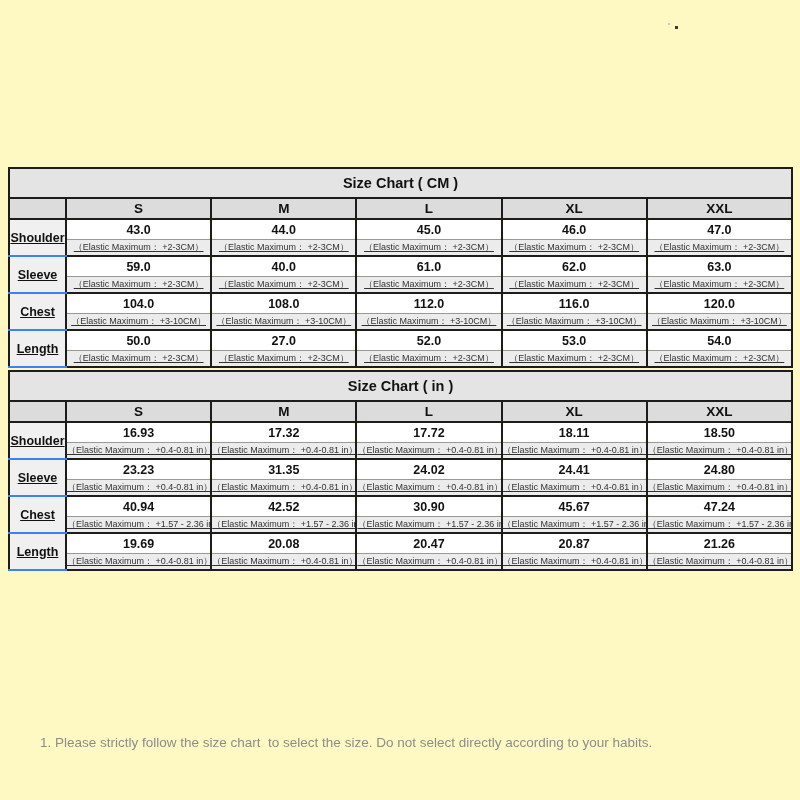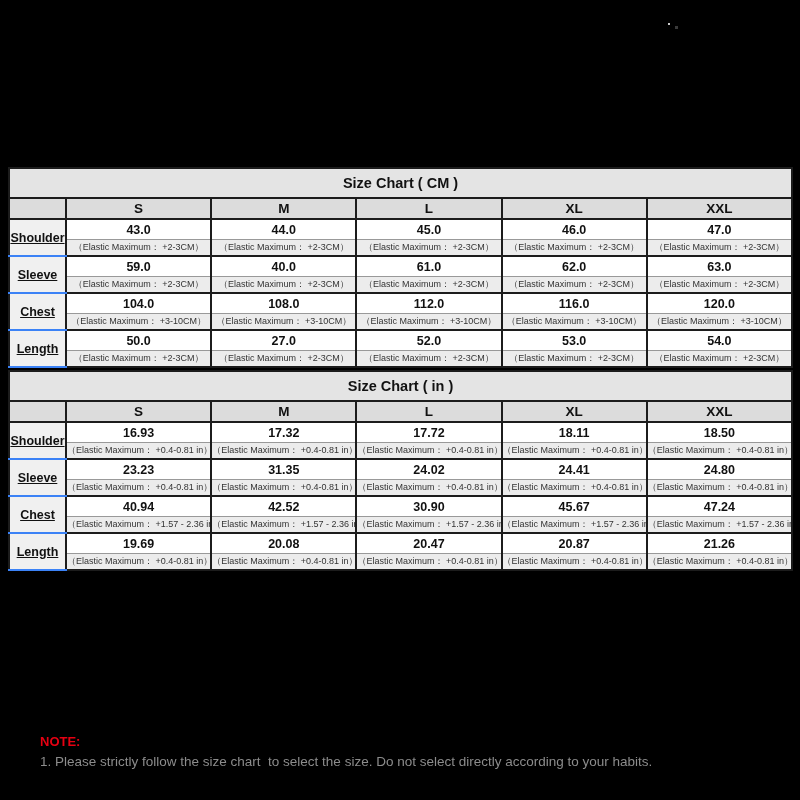--- a/index.html
+++ b/index.html
@@ -5,21 +5,21 @@
   html, body {
     margin: 0;
     padding: 0;
     background: #ffffff;
     font-family: "Liberation Sans", sans-serif;
   }
   .page {
     position: relative;
     width: 800px;
     height: 800px;
-    background: #000000;
+    background: #fef9c3;
     overflow: hidden;
   }
   
   .speck { position: absolute; background: #3a3a3a; }
   .speck.s1 { left: 675px; top: 26px; width: 3px; height: 3px; }
   .speck.s2 { left: 668px; top: 23px; width: 2px; height: 2px; background: #c9c9c9; }
 
   table.size-table {
     position: absolute;
     left: 8px;
@@ -47,34 +47,36 @@
     font-weight: bold;
     font-size: 13.5px;
     height: 19px;
   }
   tr.val-row td.value {
     background: #ffffff;
     font-weight: bold;
     font-size: 12.5px;
     height: 19px;
     border-bottom: 1px solid #999999;
+    border-radius: 7px;
   }
   tr.val-row td.label {
     background: #f0f0f0;
     font-weight: bold;
     font-size: 12.5px;
     border-bottom: 2px solid #3b82f6;
     text-decoration: underline;
   }
   tr.elastic-row td {
     background: #ececec;
     font-size: 9px;
     color: #333;
     height: 15px;
     border-top: 1px solid #999999;
+    text-decoration: underline;
   }
   #table-cm { top: 167px; }
   #table-in { top: 370px; }
 
   .note {
     position: absolute;
     left: 40px;
     top: 734px;
   }
   .note-heading {
@@ -269,17 +271,16 @@
         <td>（Elastic Maximum： +0.4-0.81 in）</td>
         <td>（Elastic Maximum： +0.4-0.81 in）</td>
         <td>（Elastic Maximum： +0.4-0.81 in）</td>
         <td>（Elastic Maximum： +0.4-0.81 in）</td>
         <td>（Elastic Maximum： +0.4-0.81 in）</td>
       </tr>
     </tbody>
   </table>
 
   <div class="note">
-    <div class="note-heading">NOTE:</div>
     <div class="note-line">1. Please strictly follow the size chart  to select the size. Do not select directly according to your habits.</div>
   </div>
 
 </div>
 
 </body></html>

